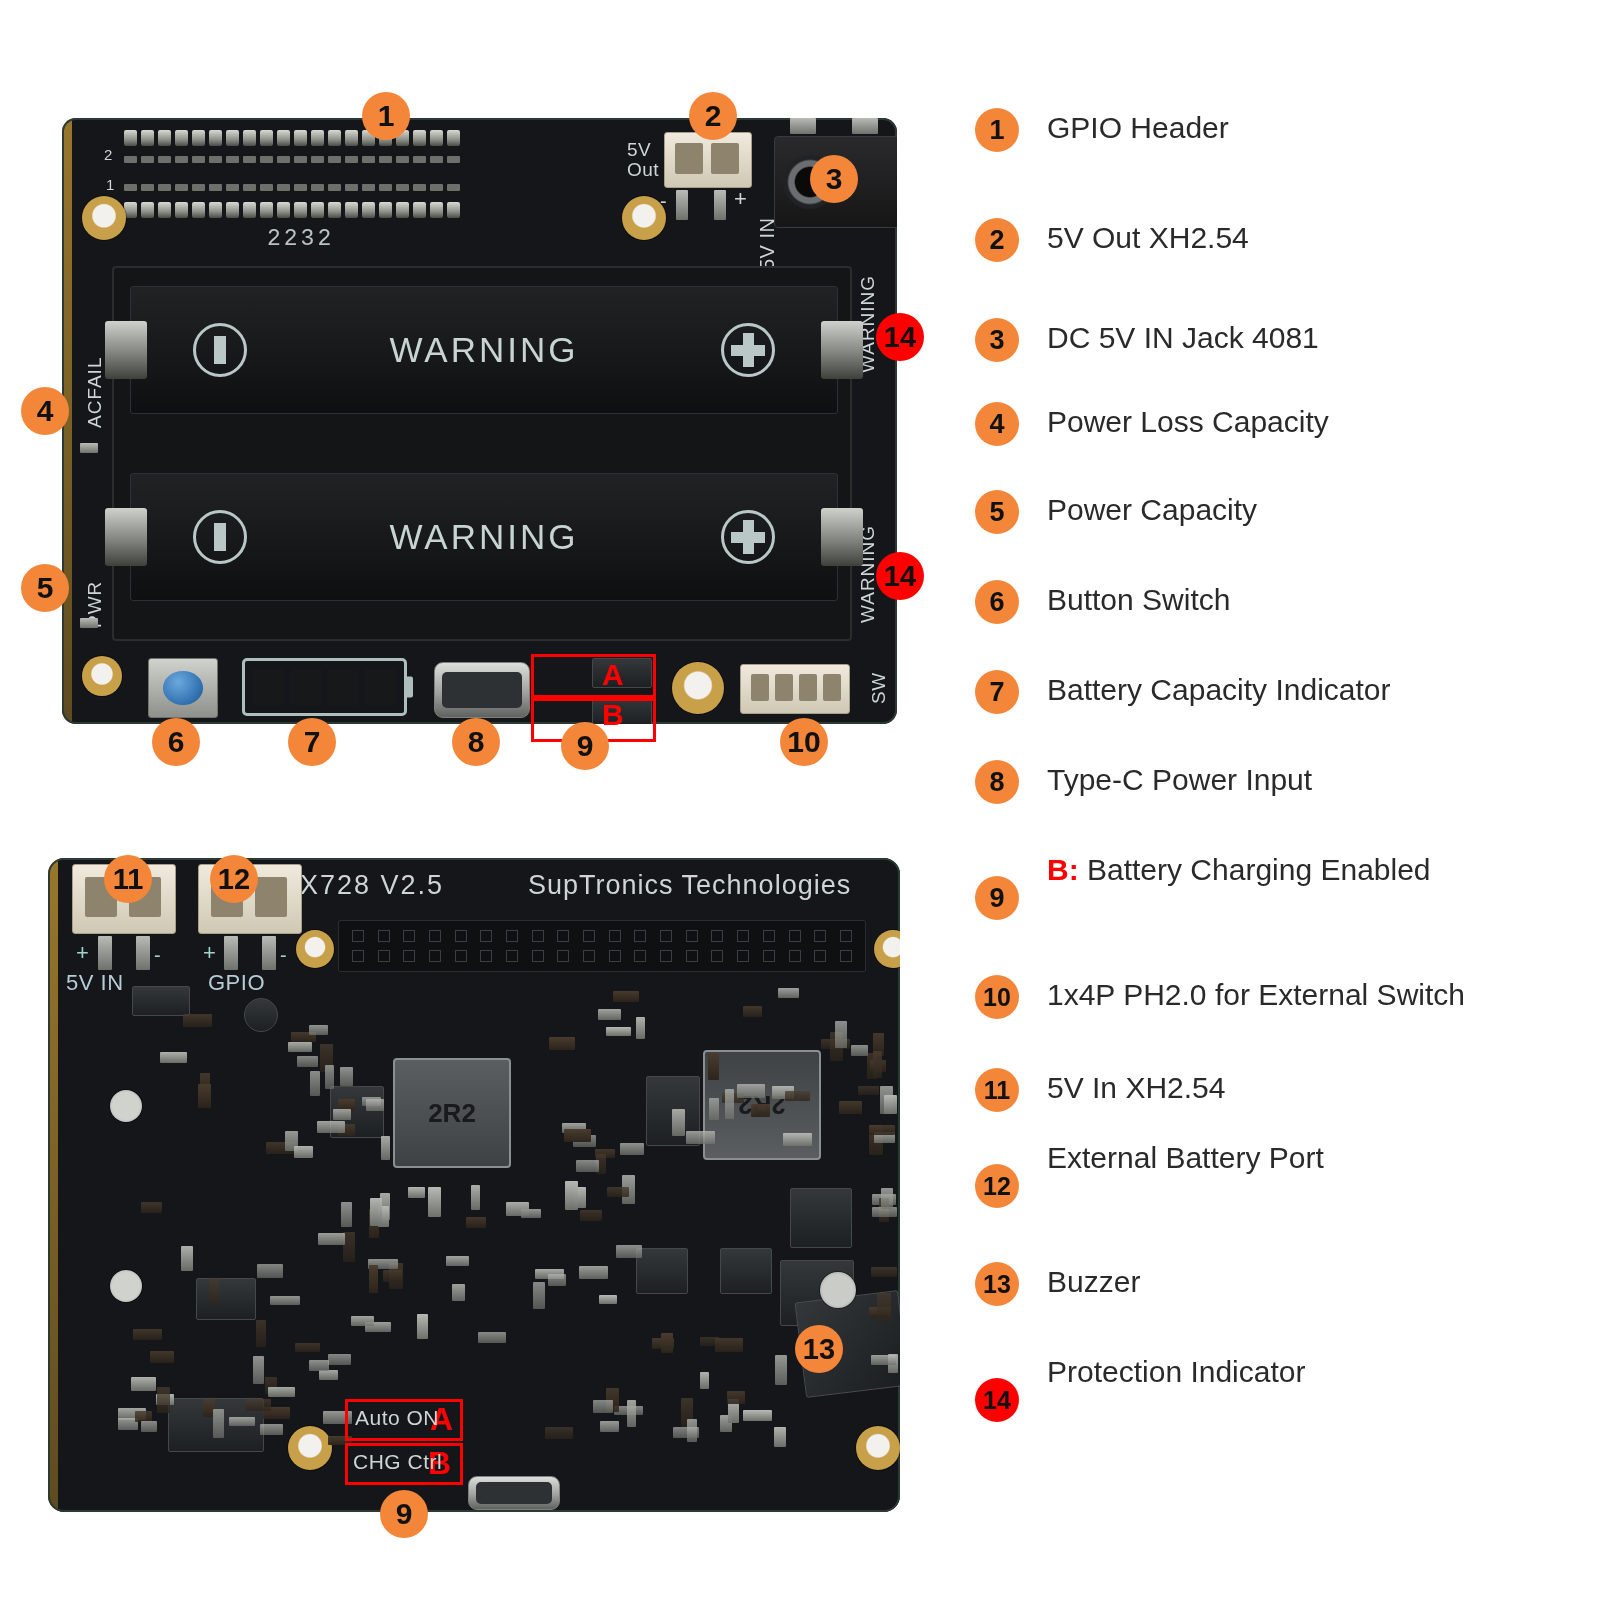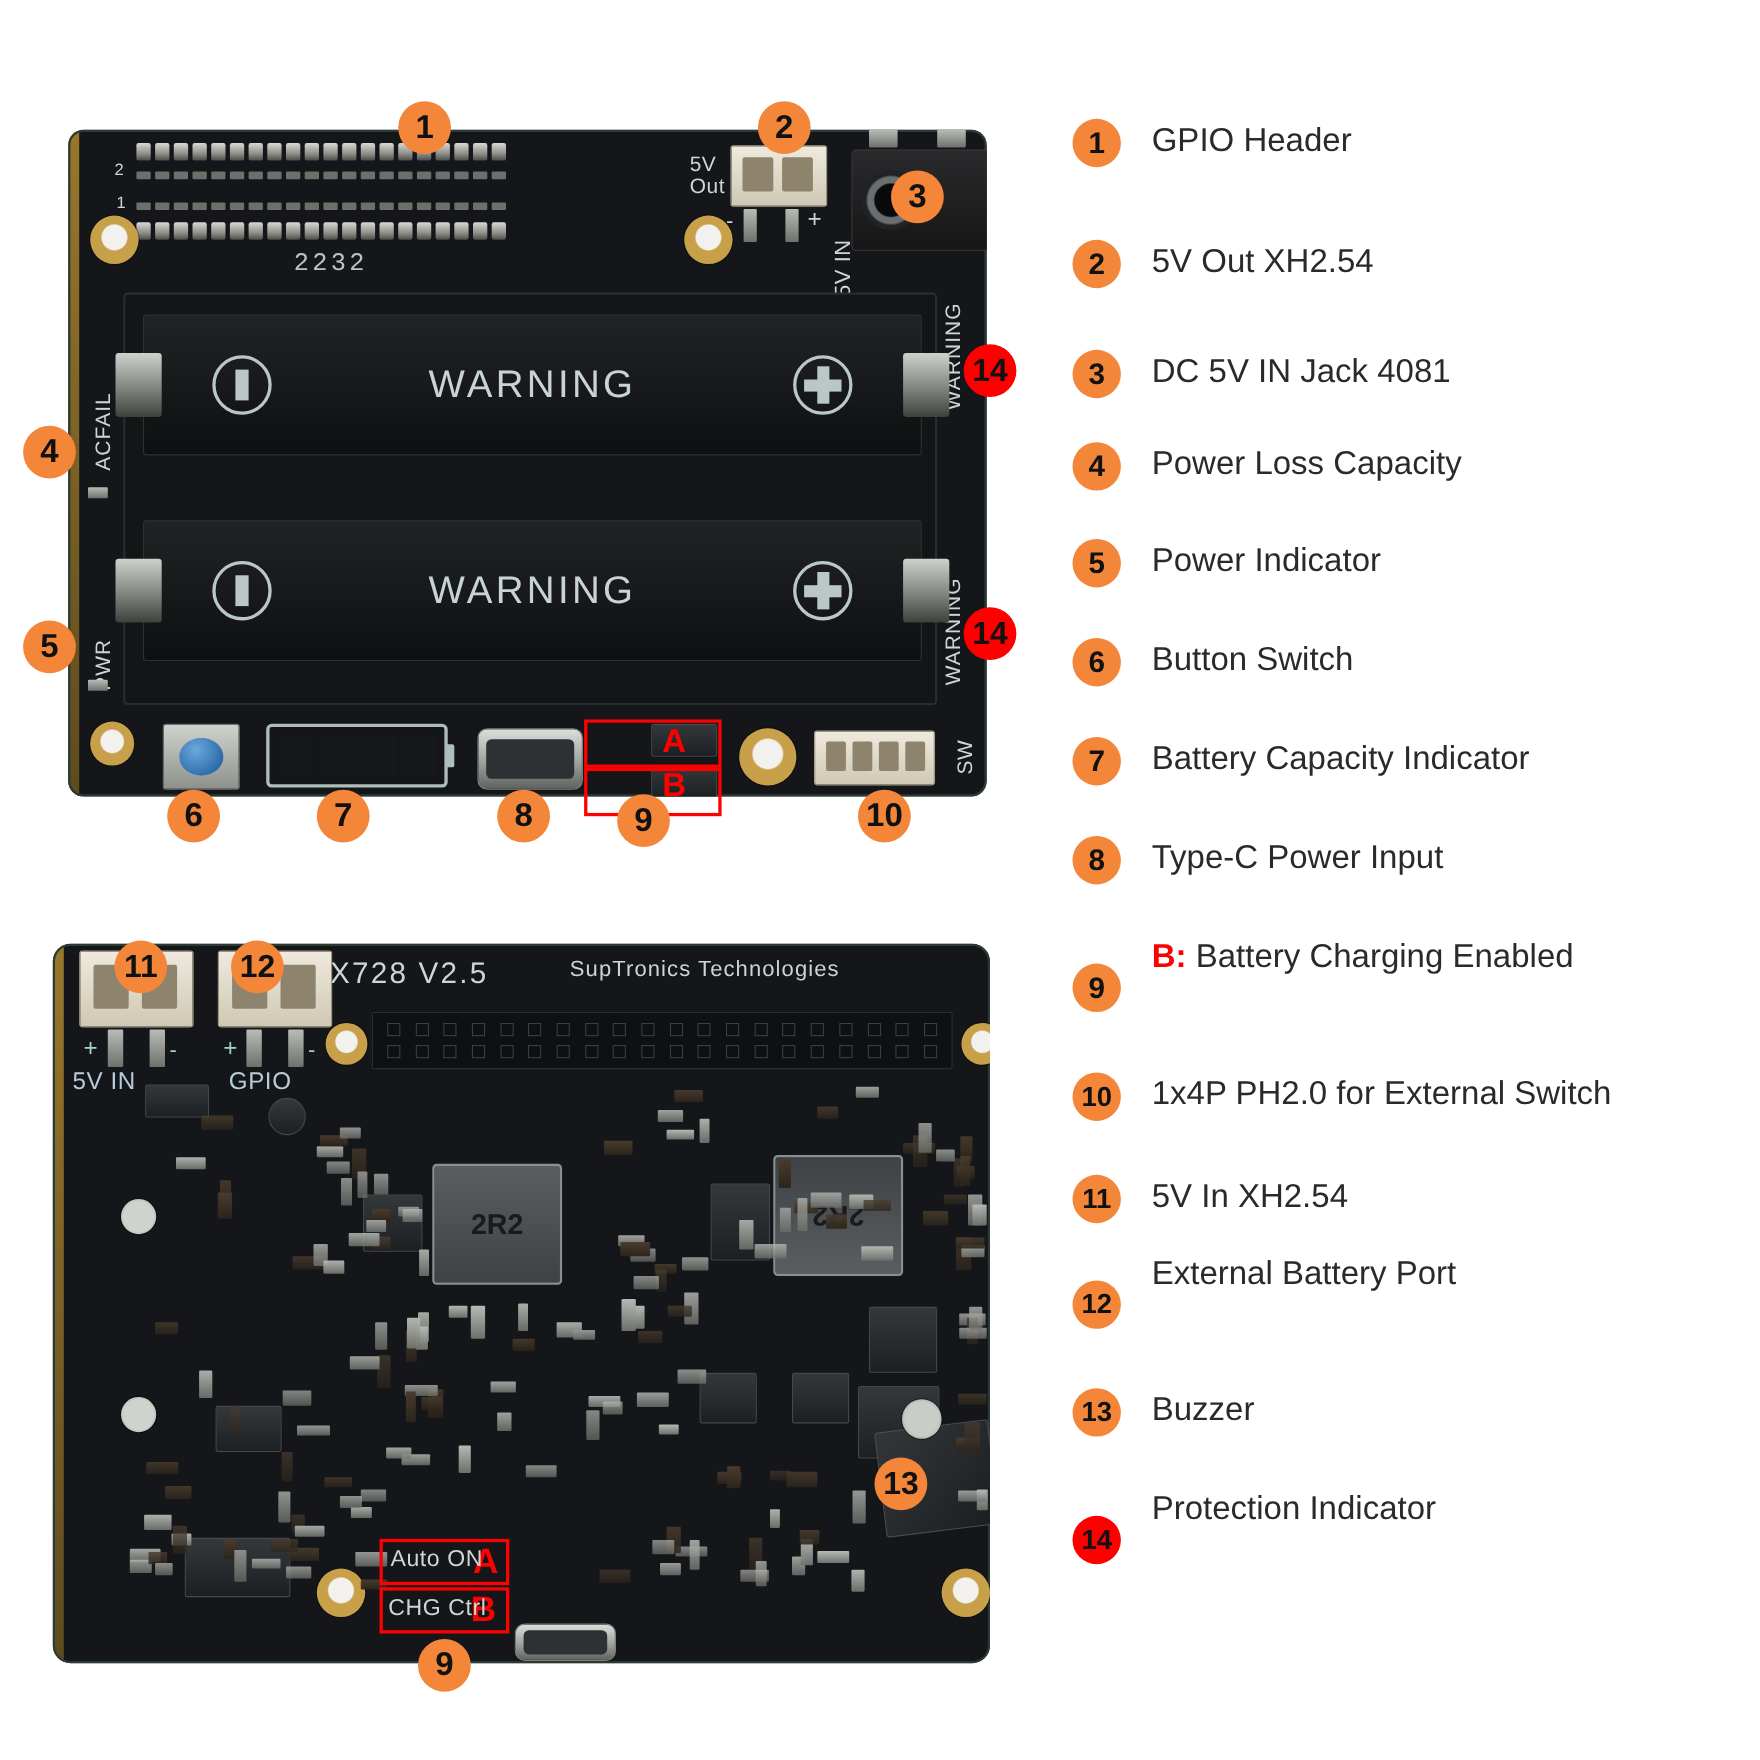--- a/index.html
+++ b/index.html
@@ -418,21 +418,21 @@
   <div class="badge red" style="left:876px; top:313px; width:48px; height:48px; font-size:29px;">14</div>
   <div class="badge red" style="left:876px; top:552px; width:48px; height:48px; font-size:29px;">14</div>
 
   <div class="watermark"></div>
 
   <div class="board bottom">
     <div class="goldedge"></div>
     <div class="board-edge"></div>
 
     <div class="silk" style="left:252px; top:12px; font-size:27px; letter-spacing:2px;">X728 V2.5</div>
-    <div class="silk" style="left:470px; top:12px; font-size:20px; letter-spacing:1px;">SupTronics Technologies</div>
+    <div class="silk" style="left:480px; top:12px; font-size:27px; letter-spacing:1px;">SupTronics Technologies</div>
 
     <div class="jst" style="left:24px; top:6px; width:104px; height:70px;">
       <div class="slot" style="left:12px; width:32px;"></div>
       <div class="slot" style="left:56px; width:32px;"></div>
     </div>
     <div class="jst" style="left:150px; top:6px; width:104px; height:70px;">
       <div class="slot" style="left:12px; width:32px;"></div>
       <div class="slot" style="left:56px; width:32px;"></div>
     </div>
     <div class="smd" style="left:50px; top:78px; width:14px; height:34px;"></div>
@@ -752,21 +752,21 @@
       </div>
       <div class="leg-item" style="top: 312px;">
         <div class="leg-badge" style="top: 0px;">4</div>
         <div class="leg-text">
           <div>Power Loss Capacity</div>
         </div>
       </div>
       <div class="leg-item" style="top: 400px;">
         <div class="leg-badge" style="top: 0px;">5</div>
         <div class="leg-text">
-          <div>Power Indicator</div>
+          <div>Power Capacity</div>
         </div>
       </div>
       <div class="leg-item" style="top: 490px;">
         <div class="leg-badge" style="top: 0px;">6</div>
         <div class="leg-text">
           <div>Button Switch</div>
         </div>
       </div>
       <div class="leg-item" style="top: 580px;">
         <div class="leg-badge" style="top: 0px;">7</div>

